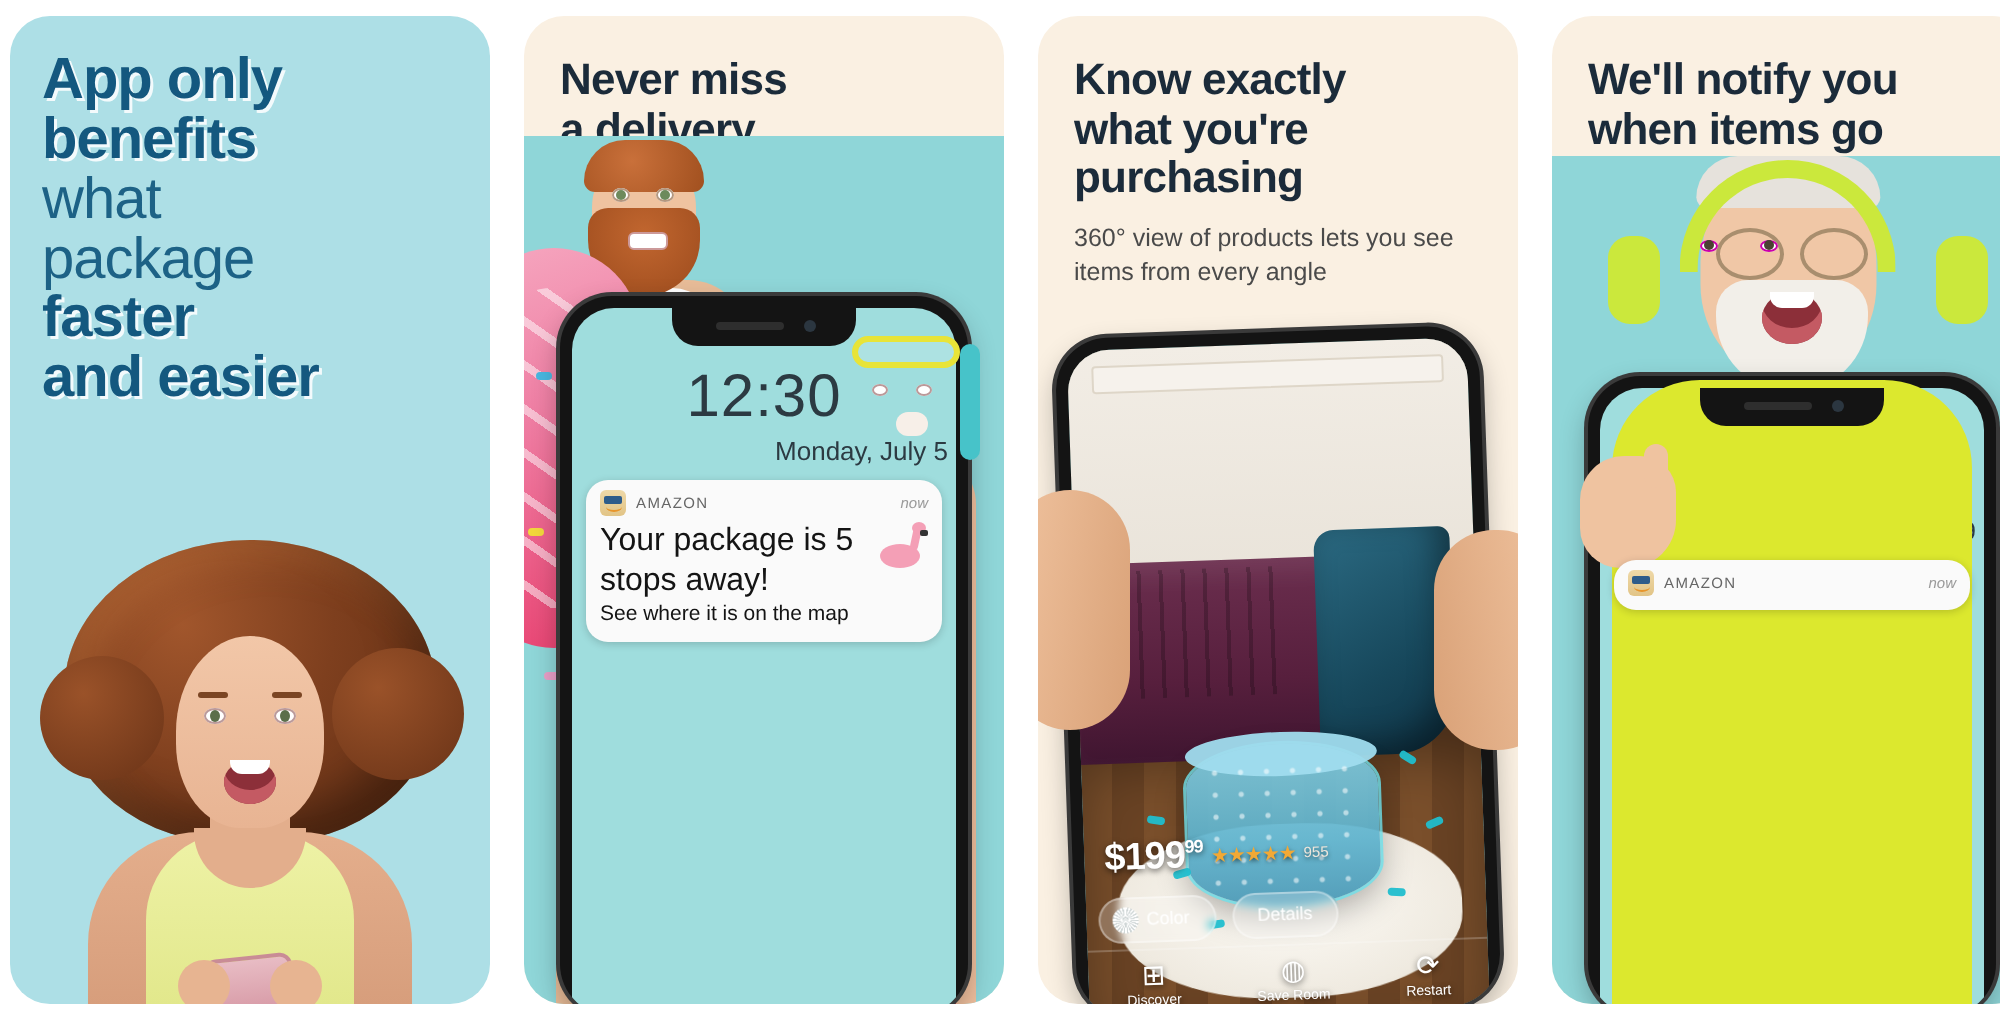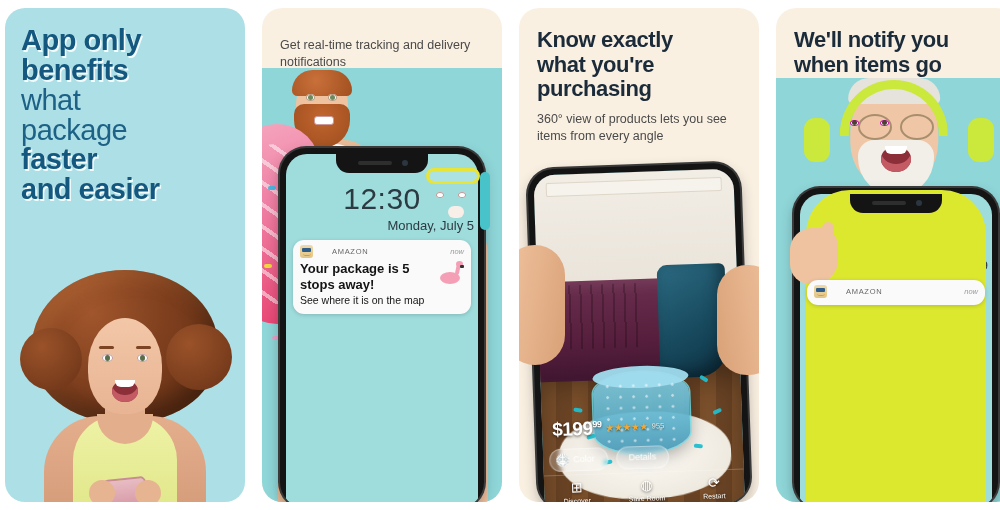--- a/index.html
+++ b/index.html
@@ -169,38 +169,38 @@
   }
 
   
   .notif {
     position:absolute; left:7px; right:7px; top:86px;
     background:#FAFAFA; border-radius:11px;
     padding:5px 7px 7px 7px;
     box-shadow: 0 1px 4px rgba(0,0,0,.18);
     z-index:10;
   }
-  .notif-top { display:flex; align-items:center; gap:19px; }
+  .notif-top { display:flex; align-items:center; gap:5px; }
   .amz-icon {
     width:13px; height:13px; border-radius:3px; flex:none;
     background: linear-gradient(180deg,#EFD9A8,#E2C486);
     position:relative;
   }
   .amz-icon:before {
     content:""; position:absolute; left:2px; top:3px; right:2px; height:4px;
     background:#2E5C8A; border-radius:1px;
   }
   .amz-icon:after {
     content:""; position:absolute; left:2.5px; bottom:2.5px; width:8px; height:4px;
     border-bottom:1.6px solid #E8952A; border-radius:0 0 50% 50%;
   }
   .amz-name { font-size:7.5px; color:#666; letter-spacing:0.7px; }
   .notif-now { margin-left:auto; font-size:7.5px; color:#9a9a9a; font-style:italic; }
   .notif-body { margin-top:3px; position:relative; padding-right:28px; }
-  .notif-body .l1 { font-size:13px; font-weight:bold; color:#141414; line-height:1.25; }
+  .notif-body .l1 { font-size:16px; font-weight:normal; color:#141414; line-height:1.25; }
   .notif-body .l2 { font-size:10.5px; font-weight:normal; color:#141414; line-height:1.25; }
   .notif-thumb {
     position:absolute; right:0; top:0; width:26px; height:26px;
   }
 
   
   .flamingo { position:relative; width:26px; height:26px; }
   .flamingo .body { position:absolute; left:2px; bottom:3px; width:20px; height:12px;
     border-radius:50%; background:#F49FB6; }
   .flamingo .neck2 { position:absolute; right:4px; top:1px; width:4px; height:13px;
@@ -401,20 +401,22 @@
         <div class="mouth"></div>
       </div>
       <div class="hand-l"></div>
       <div class="hand-r"></div>
       <div class="phone-pink"></div>
     </div>
   </div>
 
   <div class="panel panel-cream">
     <div class="head">
+      <h2 style="white-space:pre-line">Never miss
+a delivery</h2>
       <p>Get real-time tracking and delivery notifications</p>
     </div>
 
     <div class="p2-photo">
       <div class="p2-bg"></div>
       <div class="man-body"></div>
       <div class="stripes"></div>
       <div class="tattoo"></div>
       <div class="man-head"></div>
       <div class="man-hair"></div>

